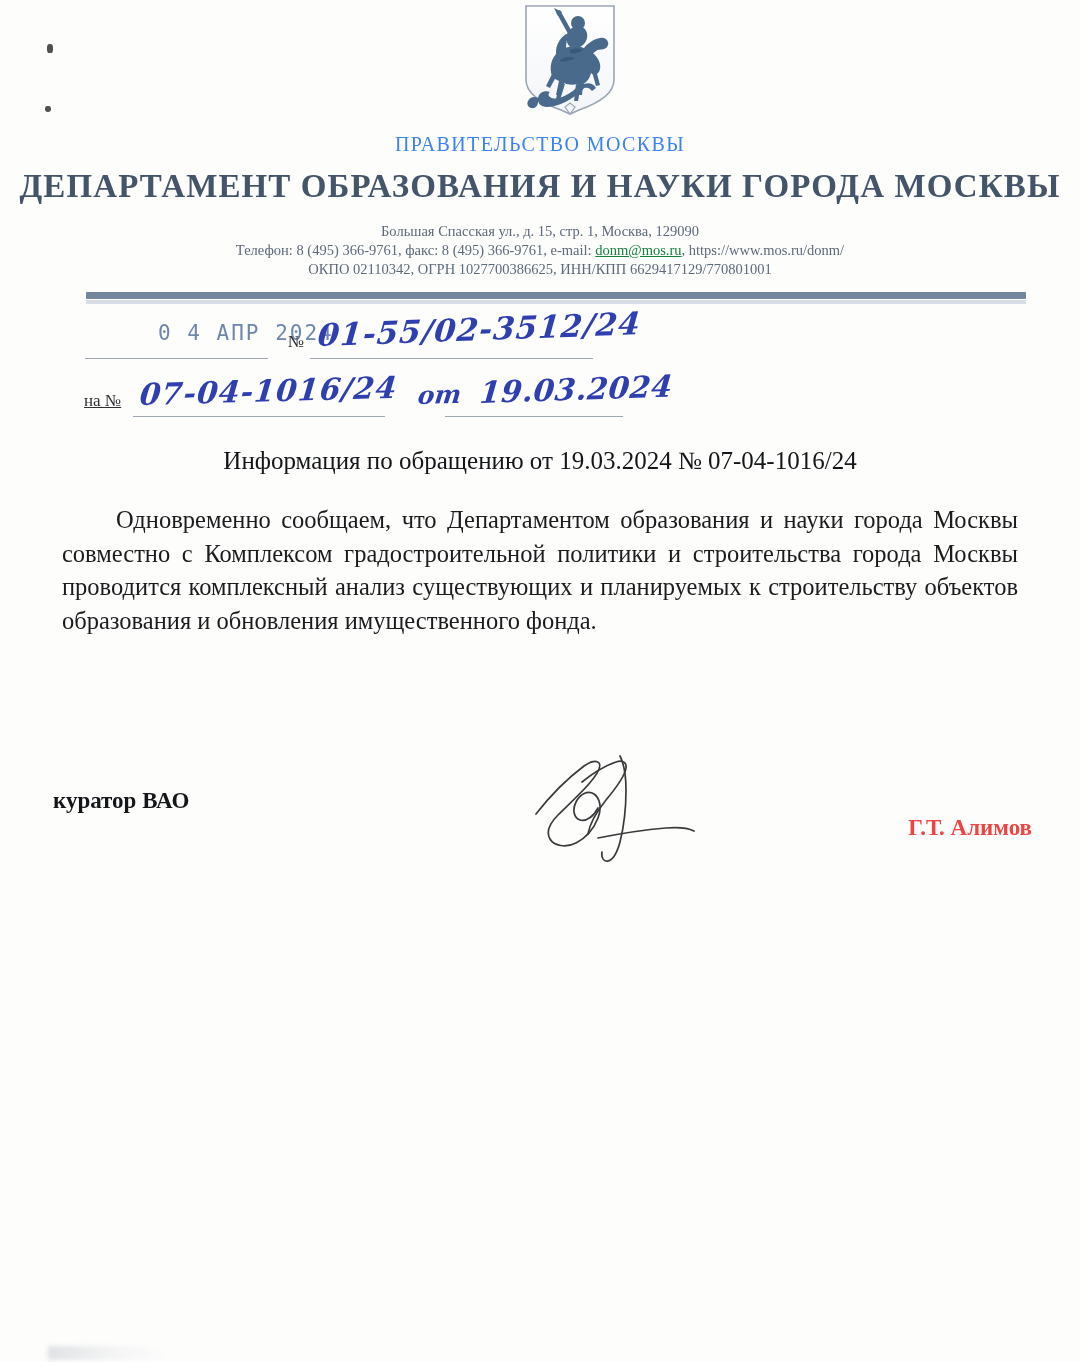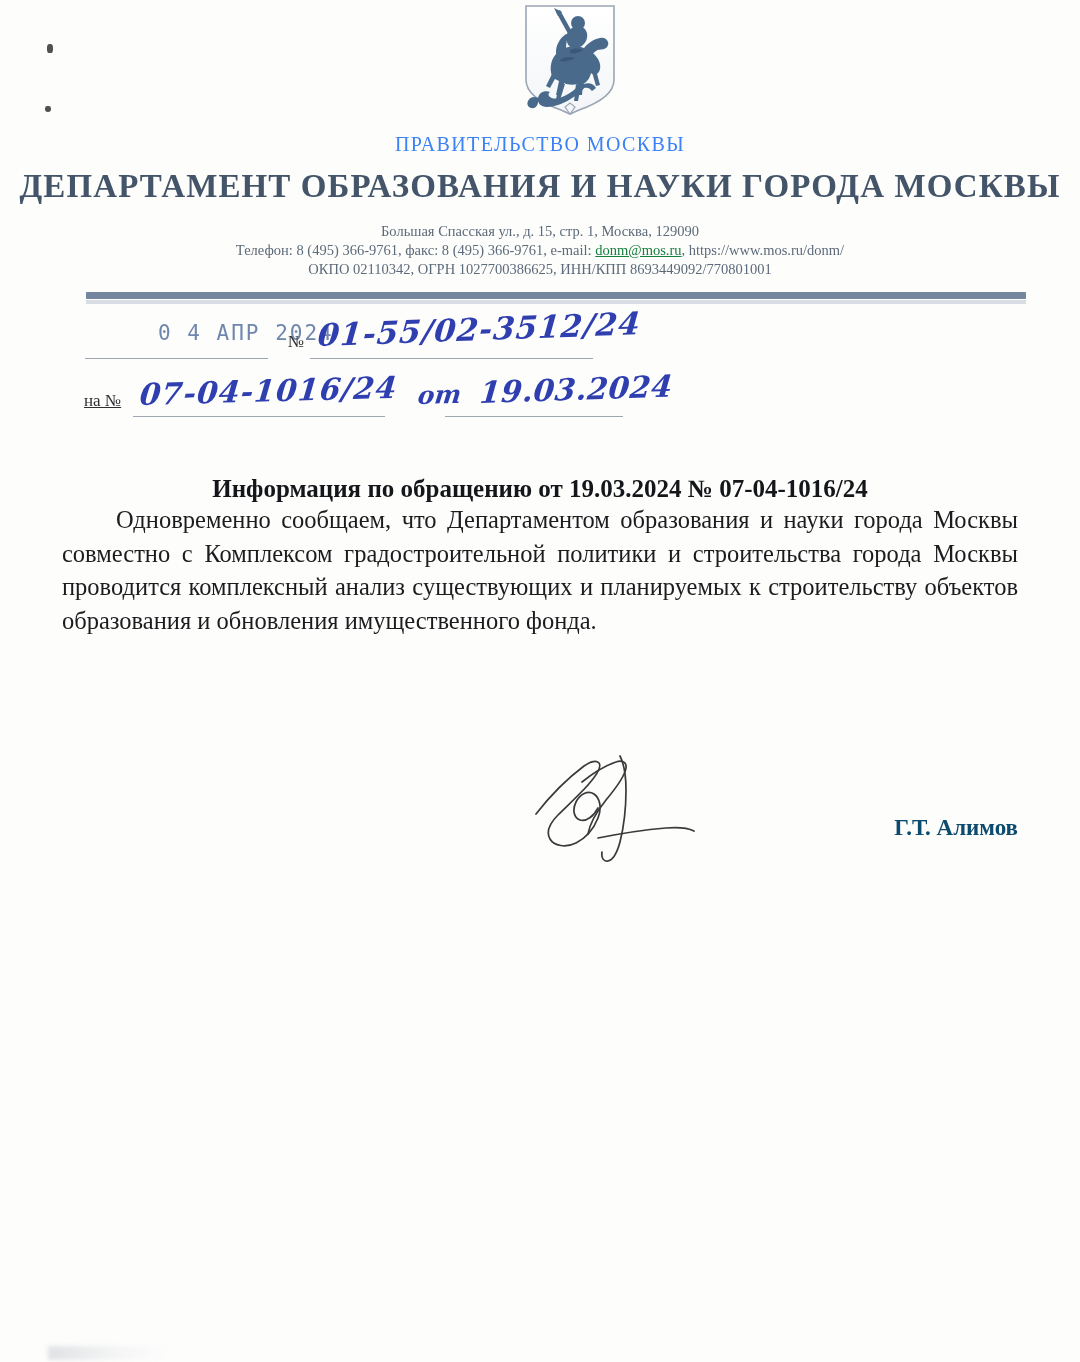--- a/index.html
+++ b/index.html
@@ -177,25 +177,24 @@
     transform: rotate(-1.9deg) skewX(-7deg);
   }
 
   
   .subject {
     position: absolute;
     left: 0; right: 0;
     top: 447px;
     text-align: center;
     font-size: 25px;
-    font-weight: bold;
+    font-weight: normal;
     color: #14161a;
     font-family: "Liberation Serif", serif;
     white-space: nowrap;
-    margin-top: 28px;
   }
 
   
   .body-text {
     position: absolute;
     left: 62px;
     top: 503px;
     width: 956px;
     font-size: 24.5px;
     line-height: 33.5px;
@@ -215,25 +214,25 @@
     left: 53px;
     top: 786px;
     font-size: 23px;
     line-height: 30px;
     font-weight: bold;
     color: #14161a;
     font-family: "Liberation Serif", serif;
   }
   .sig-name {
     position: absolute;
-    right: 62px;
+    right: 48px;
     top: 815px;
     font-size: 23px;
     font-weight: bold;
-    color: #0c4a6e;
+    color: #ef4444;
     font-family: "Liberation Serif", serif;
     white-space: nowrap;
   }
   .sig-mark {
     position: absolute;
     left: 520px;
     top: 752px;
     width: 200px;
     height: 115px;
   }
@@ -296,21 +295,21 @@
 
   <div class="gov-line">ПРАВИТЕЛЬСТВО  МОСКВЫ</div>
 
   <div class="dept-line">ДЕПАРТАМЕНТ  ОБРАЗОВАНИЯ  И  НАУКИ  ГОРОДА  МОСКВЫ</div>
 
   <div class="contacts">
     <div class="row">Большая Спасская ул., д. 15, стр. 1, Москва, 129090</div>
     <div class="row">
       <span>Телефон: 8 (495) 366-9761, факс: 8 (495) 366-9761, e-mail: </span><span class="maillink">donm@mos.ru</span><span>, https://www.mos.ru/donm/</span>
     </div>
-    <div class="row">ОКПО 02110342, ОГРН 1027700386625, ИНН/КПП 8693449092/770801001</div>
+    <div class="row">ОКПО 02110342, ОГРН 1027700386625, ИНН/КПП 6629417129/770801001</div>
   </div>
 
   <div class="rule"></div>
   <div class="rule-shadow"></div>
 
   <div class="reg">
     <div class="ruleline rl-1"></div>
     <div class="ruleline rl-2"></div>
     <div class="ruleline rl-3"></div>
     <div class="ruleline rl-4"></div>
@@ -330,20 +329,21 @@
     <div class="hand hand-date">19.03.2024</div>
   </div>
 
   <div class="subject">Информация по обращению от 19.03.2024 № 07-04-1016/24</div>
 
   <div class="body-text">
     <p>Одновременно сообщаем, что Департаментом образования и науки города Москвы совместно с Комплексом градостроительной политики и строительства города Москвы проводится комплексный анализ существующих и планируемых к строительству объектов образования и обновления имущественного фонда.</p>
   </div>
 
   <div class="sig-role">
+    <div>куратор ВАО</div>
   </div>
 
   <div class="sig-mark">
     <svg viewBox="0 0 200 115" xmlns="http://www.w3.org/2000/svg">
       <g fill="none" stroke="#3a3a3c" stroke-width="1.7" stroke-linecap="round" stroke-linejoin="round">
         <path d="M16 62 C30 44 48 26 64 14 C70 10 76 8 79 11 C82 15 76 24 68 33
                  C58 44 46 55 38 63 C30 71 26 80 30 87 C34 94 46 96 56 91
                  C66 86 74 76 78 66 C82 56 80 46 74 42 C68 38 60 42 56 50
                  C52 58 54 66 60 68 C66 70 74 64 78 56"></path>
         <path d="M62 30 C72 22 84 14 96 10 C102 8 107 10 106 16

